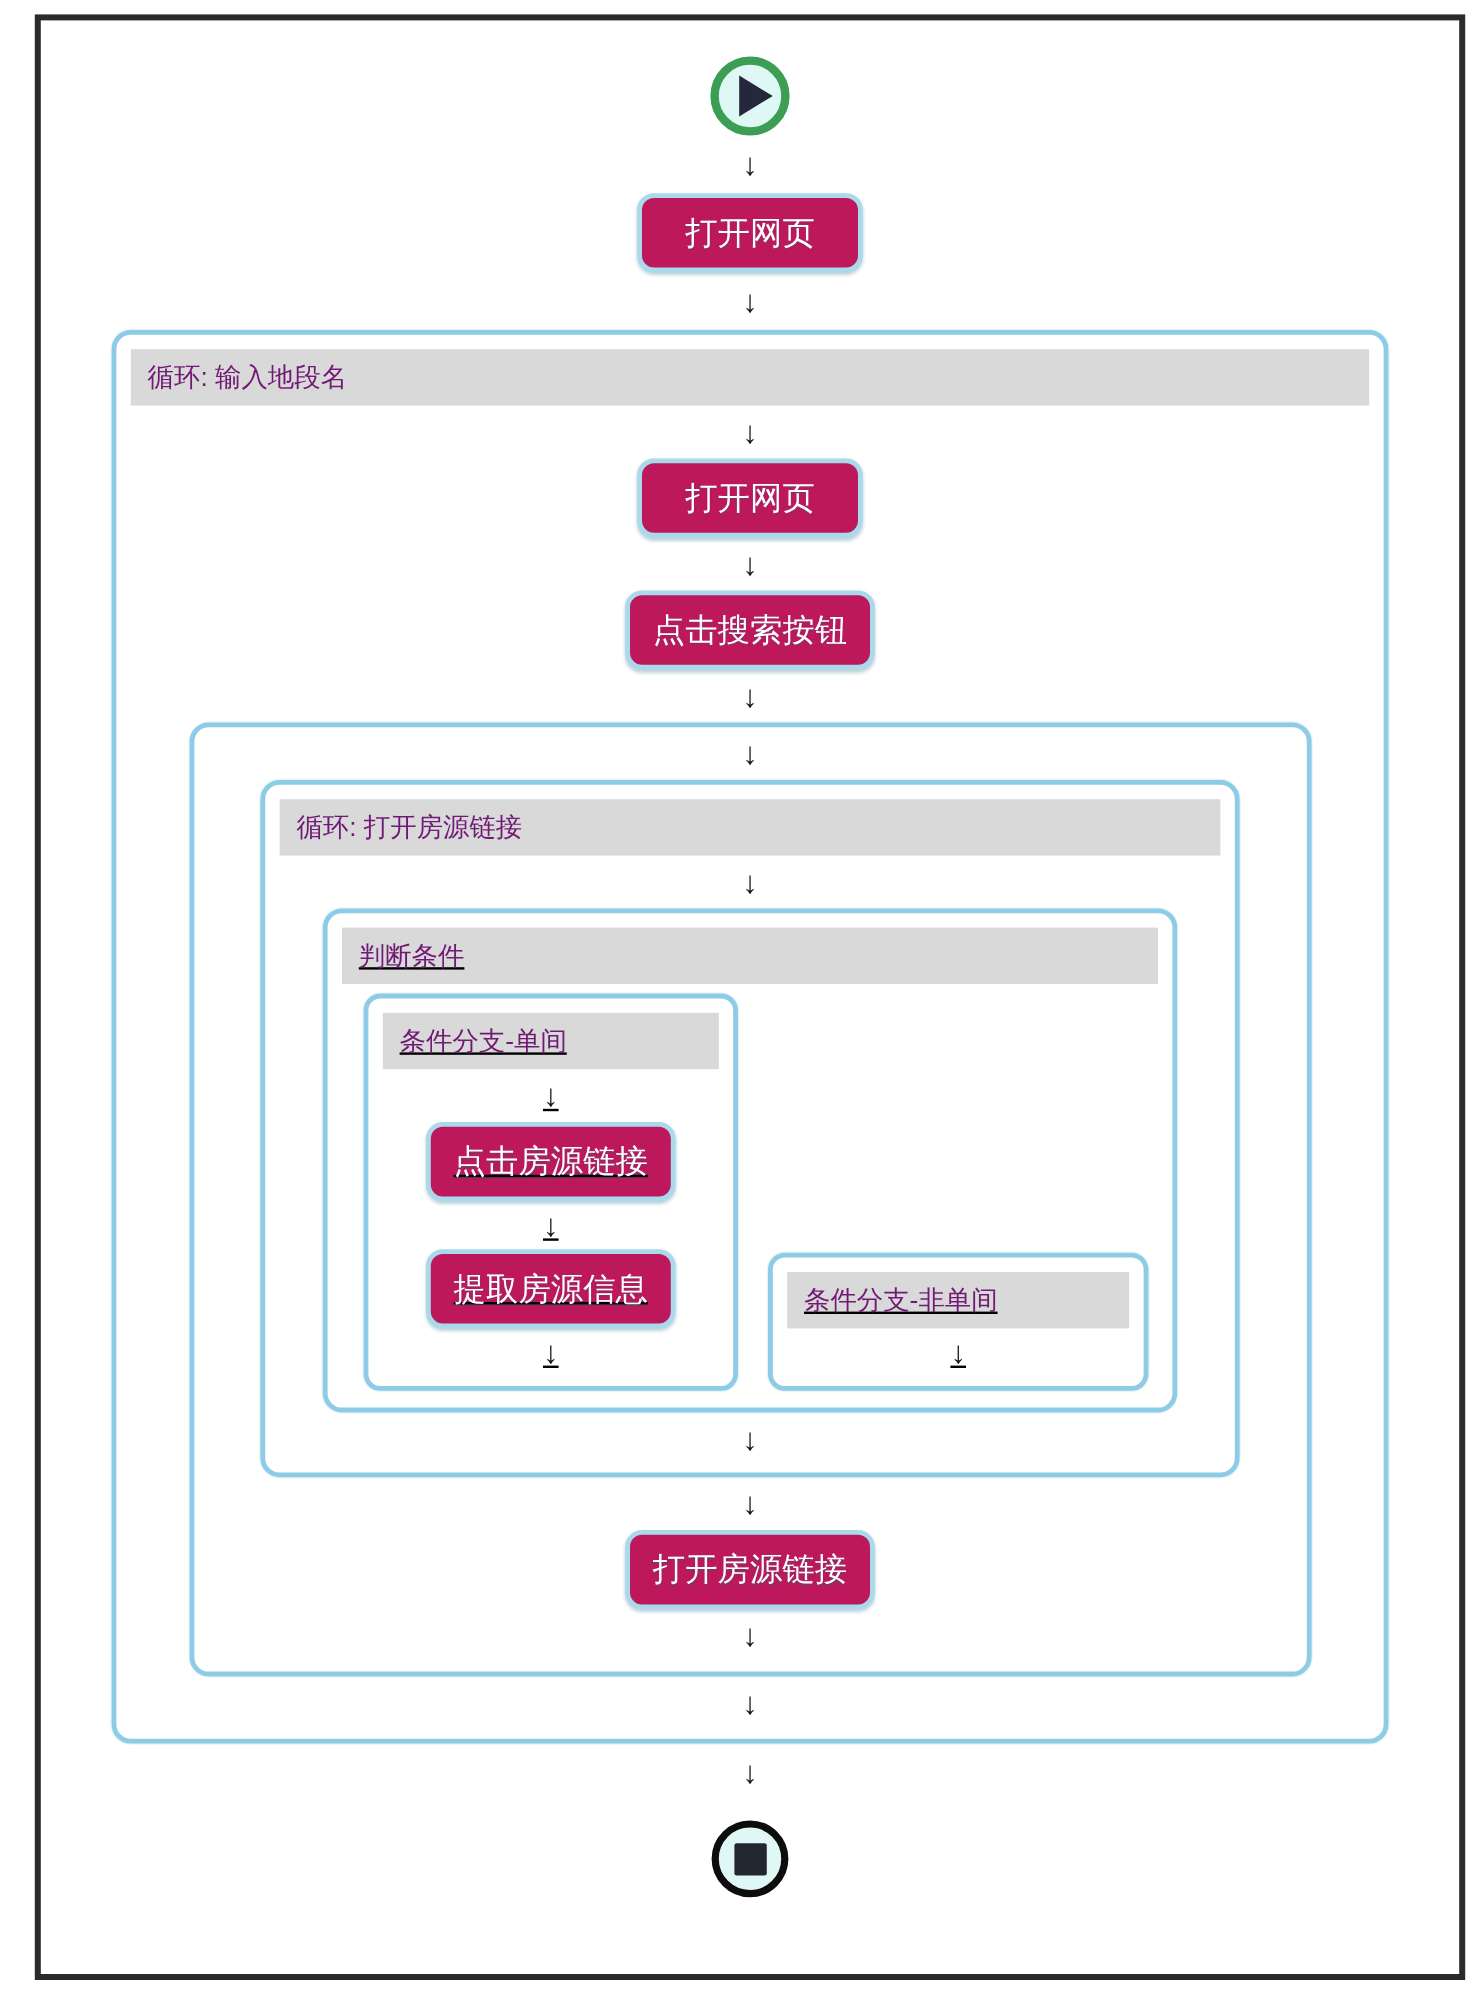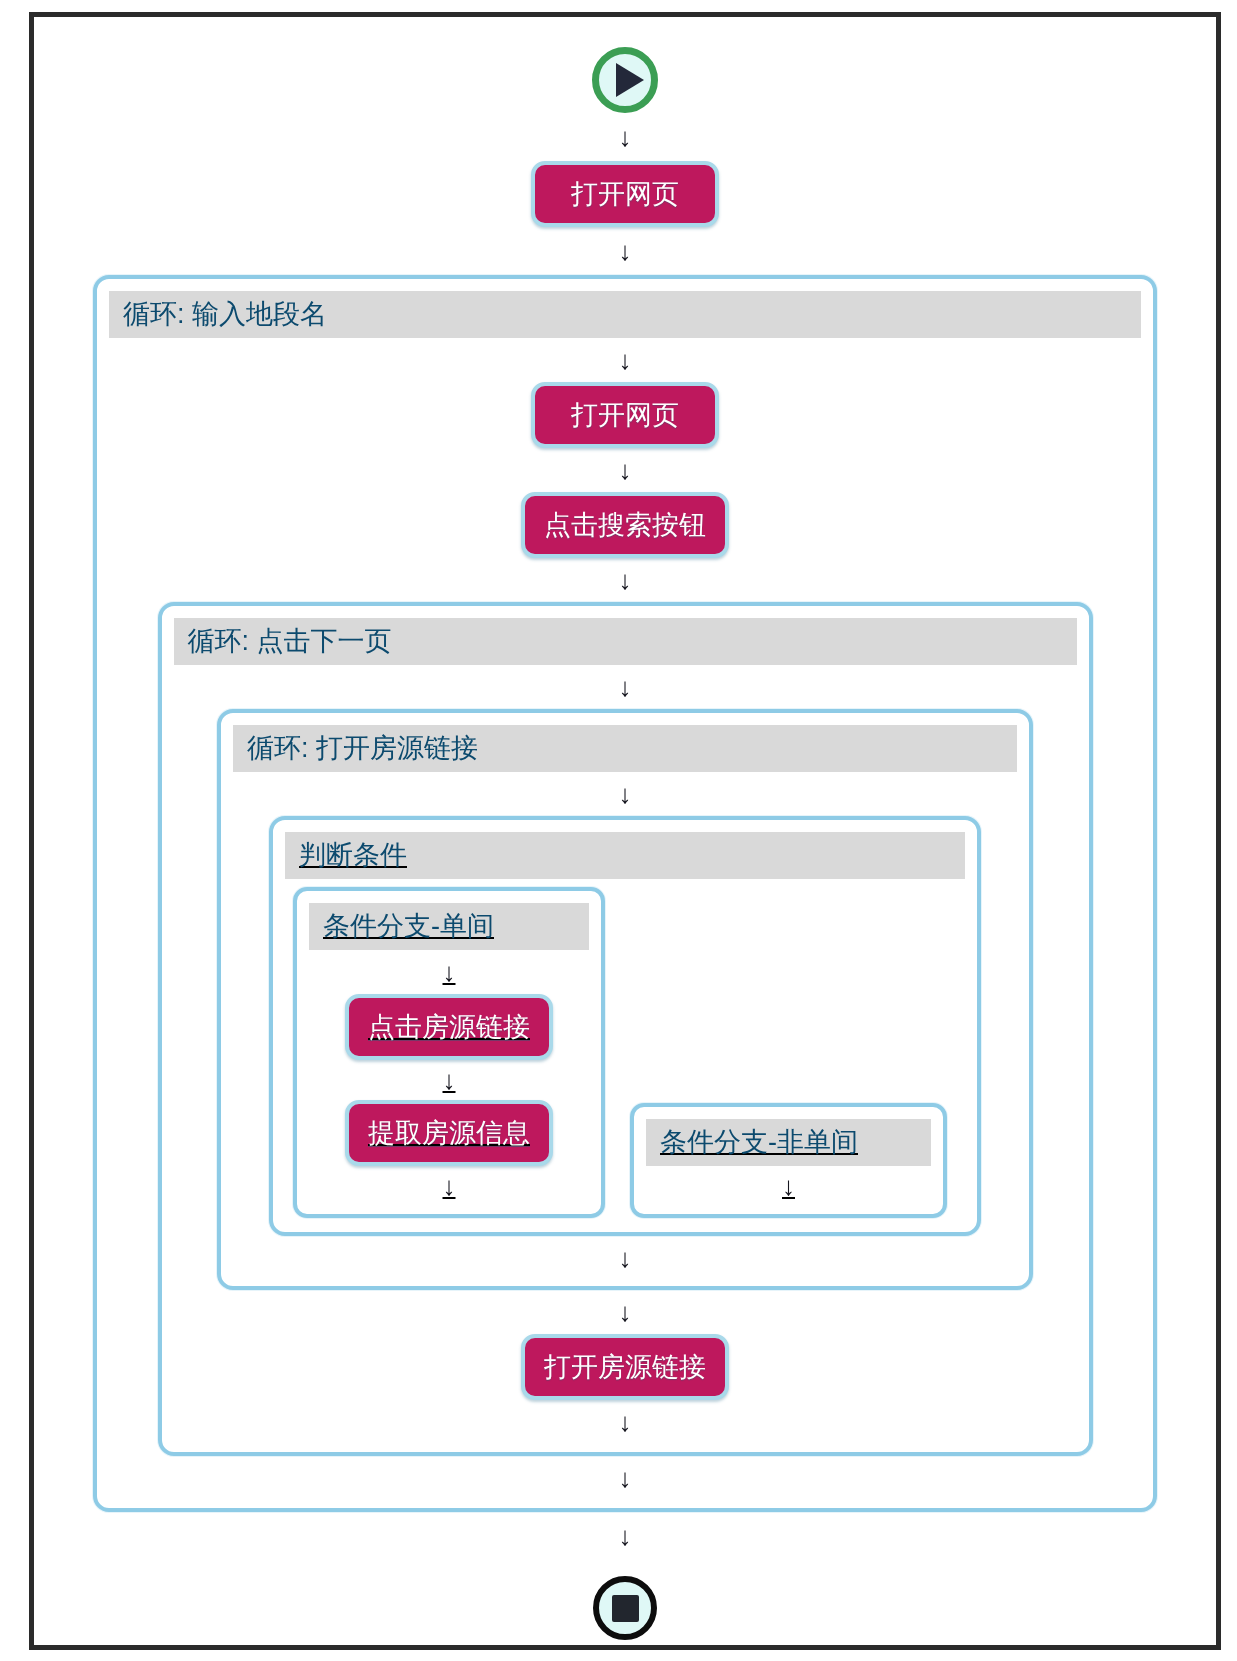--- a/index.html
+++ b/index.html
@@ -18,21 +18,21 @@
   }
   .w-loop1{width:1064px;}
   .w-loop2{width:935px;}
   .w-loop3{width:816px;}
   .w-cond{width:712px;padding-bottom:14px;text-decoration:underline;}
   .pb6{padding-bottom:6px;}
   .pb8{padding-bottom:8px;}
   
   .bar{
     align-self:stretch;margin:12px 12px 0 12px;height:47px;line-height:47px;
-    background:#D9D9D9;color:#0c4a6e;font-size:27px;padding-left:14px;
+    background:#D9D9D9;color:#701a75;font-size:22px;padding-left:14px;
     white-space:nowrap;overflow:hidden;
   }
   
   .node-btn{
     min-width:142px;padding:12px 19px;box-sizing:content-box;
     background:#be185d;border:4px solid #A9D9EA;border-radius:14px;
     color:#ffffff;font-size:27px;line-height:34px;text-align:center;
     box-shadow:0 2px 3px rgba(70,125,155,0.35);cursor:pointer;flex-shrink:0;
     text-shadow:0 1px 1px rgba(40,90,115,0.45);
   }
@@ -56,21 +56,21 @@
   }
   .stop-icon{
     width:64px;height:64px;border-radius:50%;border:6px solid #0d0d0d;
     background:#DFF8F6;box-sizing:border-box;margin-top:16px;flex-shrink:0;
     display:flex;align-items:center;justify-content:center;cursor:pointer;
   }
   .stop-sq{width:27px;height:27px;background:#22262E;border-radius:2px;}
   
   .branches{
     align-self:stretch;display:flex;align-items:flex-end;
-    padding-left:20px;margin-top:8px;column-gap:25px;
+    padding-left:30px;margin-top:8px;column-gap:25px;
   }
   .branch{
     border:4px solid #8ECBE6;border-radius:14px;box-sizing:border-box;background:#ffffff;
     display:flex;flex-direction:column;align-items:center;
     box-shadow:0 0 0 1px rgba(142,203,230,0.22);
   }
   .branch-left{width:312px;padding-bottom:8px;}
   .branch-right{width:317px;padding-bottom:8px;justify-content:flex-end;}
 </style>
 </head>
@@ -96,21 +96,20 @@
 
       <div class="node-btn">打开网页</div>
 
       <div class="arrow">↓</div>
 
       <div class="node-btn">点击搜索按钮</div>
 
       <div class="arrow">↓</div>
 
       <div class="box w-loop2 pb8">
-        <div class="bar">循环: 点击下一页</div>
 
         <div class="arrow">↓</div>
 
         <div class="box w-loop3 pb6">
           <div class="bar">循环: 打开房源链接</div>
 
           <div class="arrow">↓</div>
 
           <div class="box w-cond">
             <div class="bar">判断条件</div>

